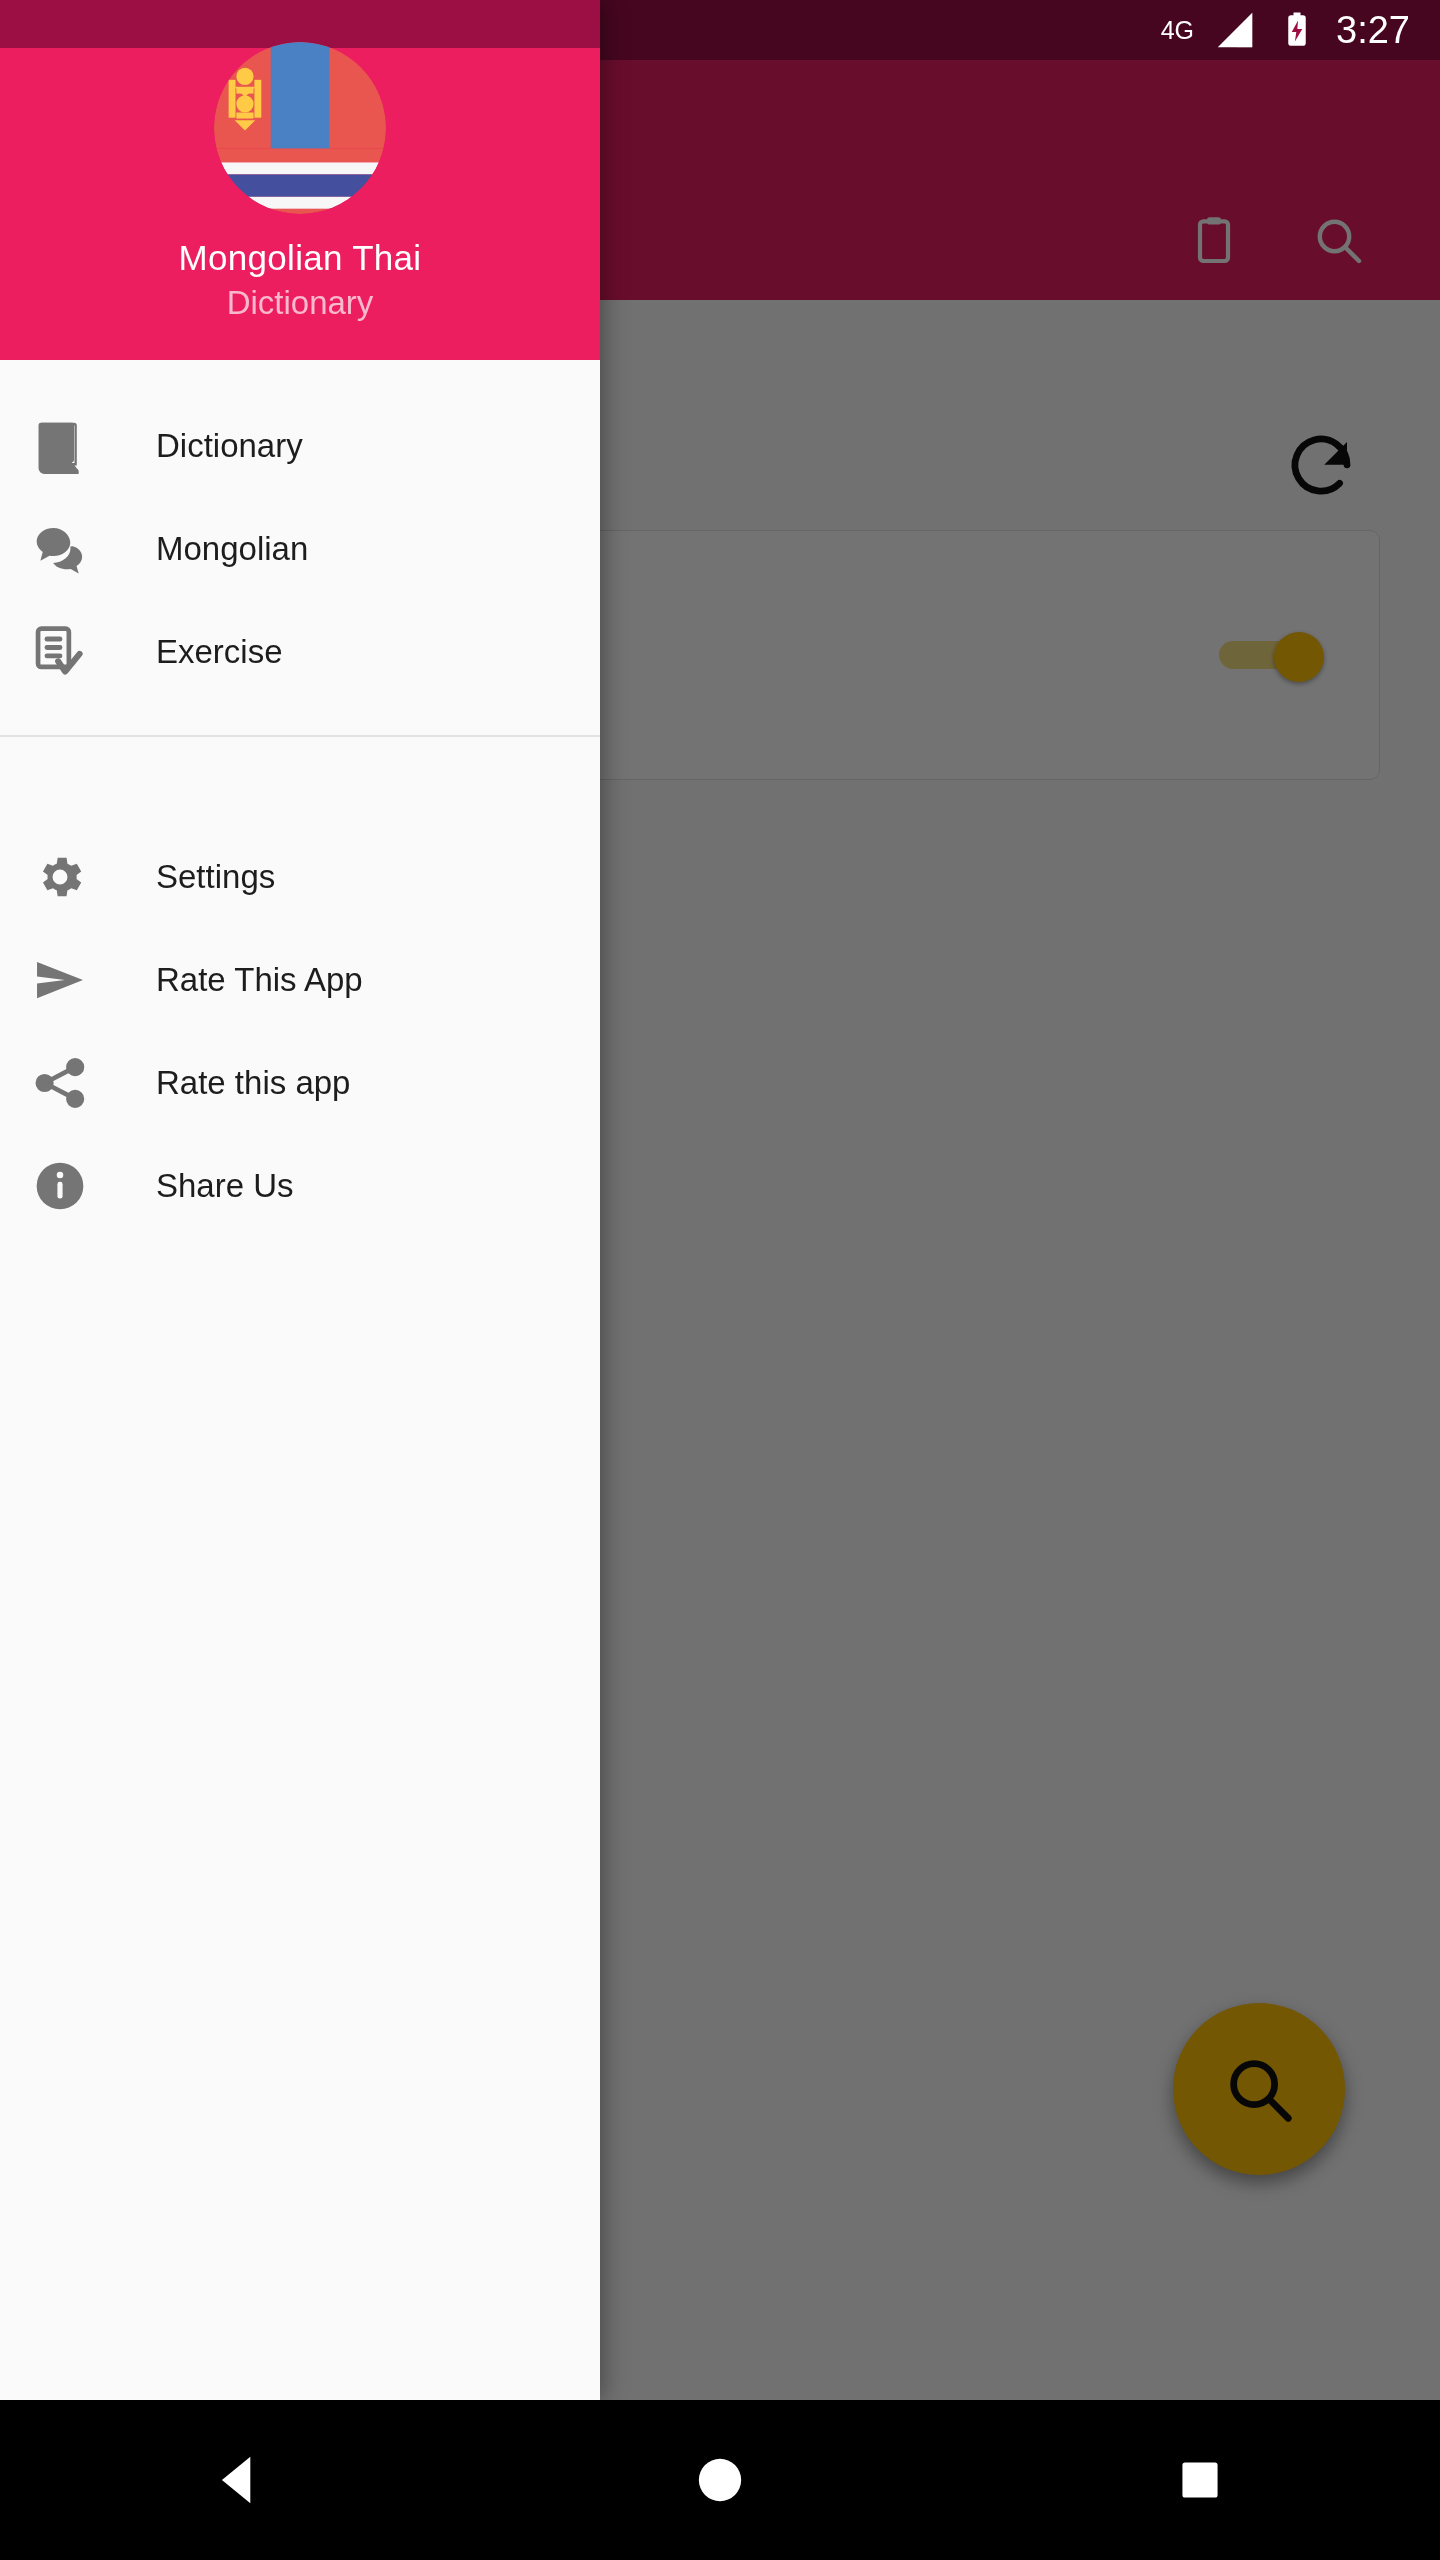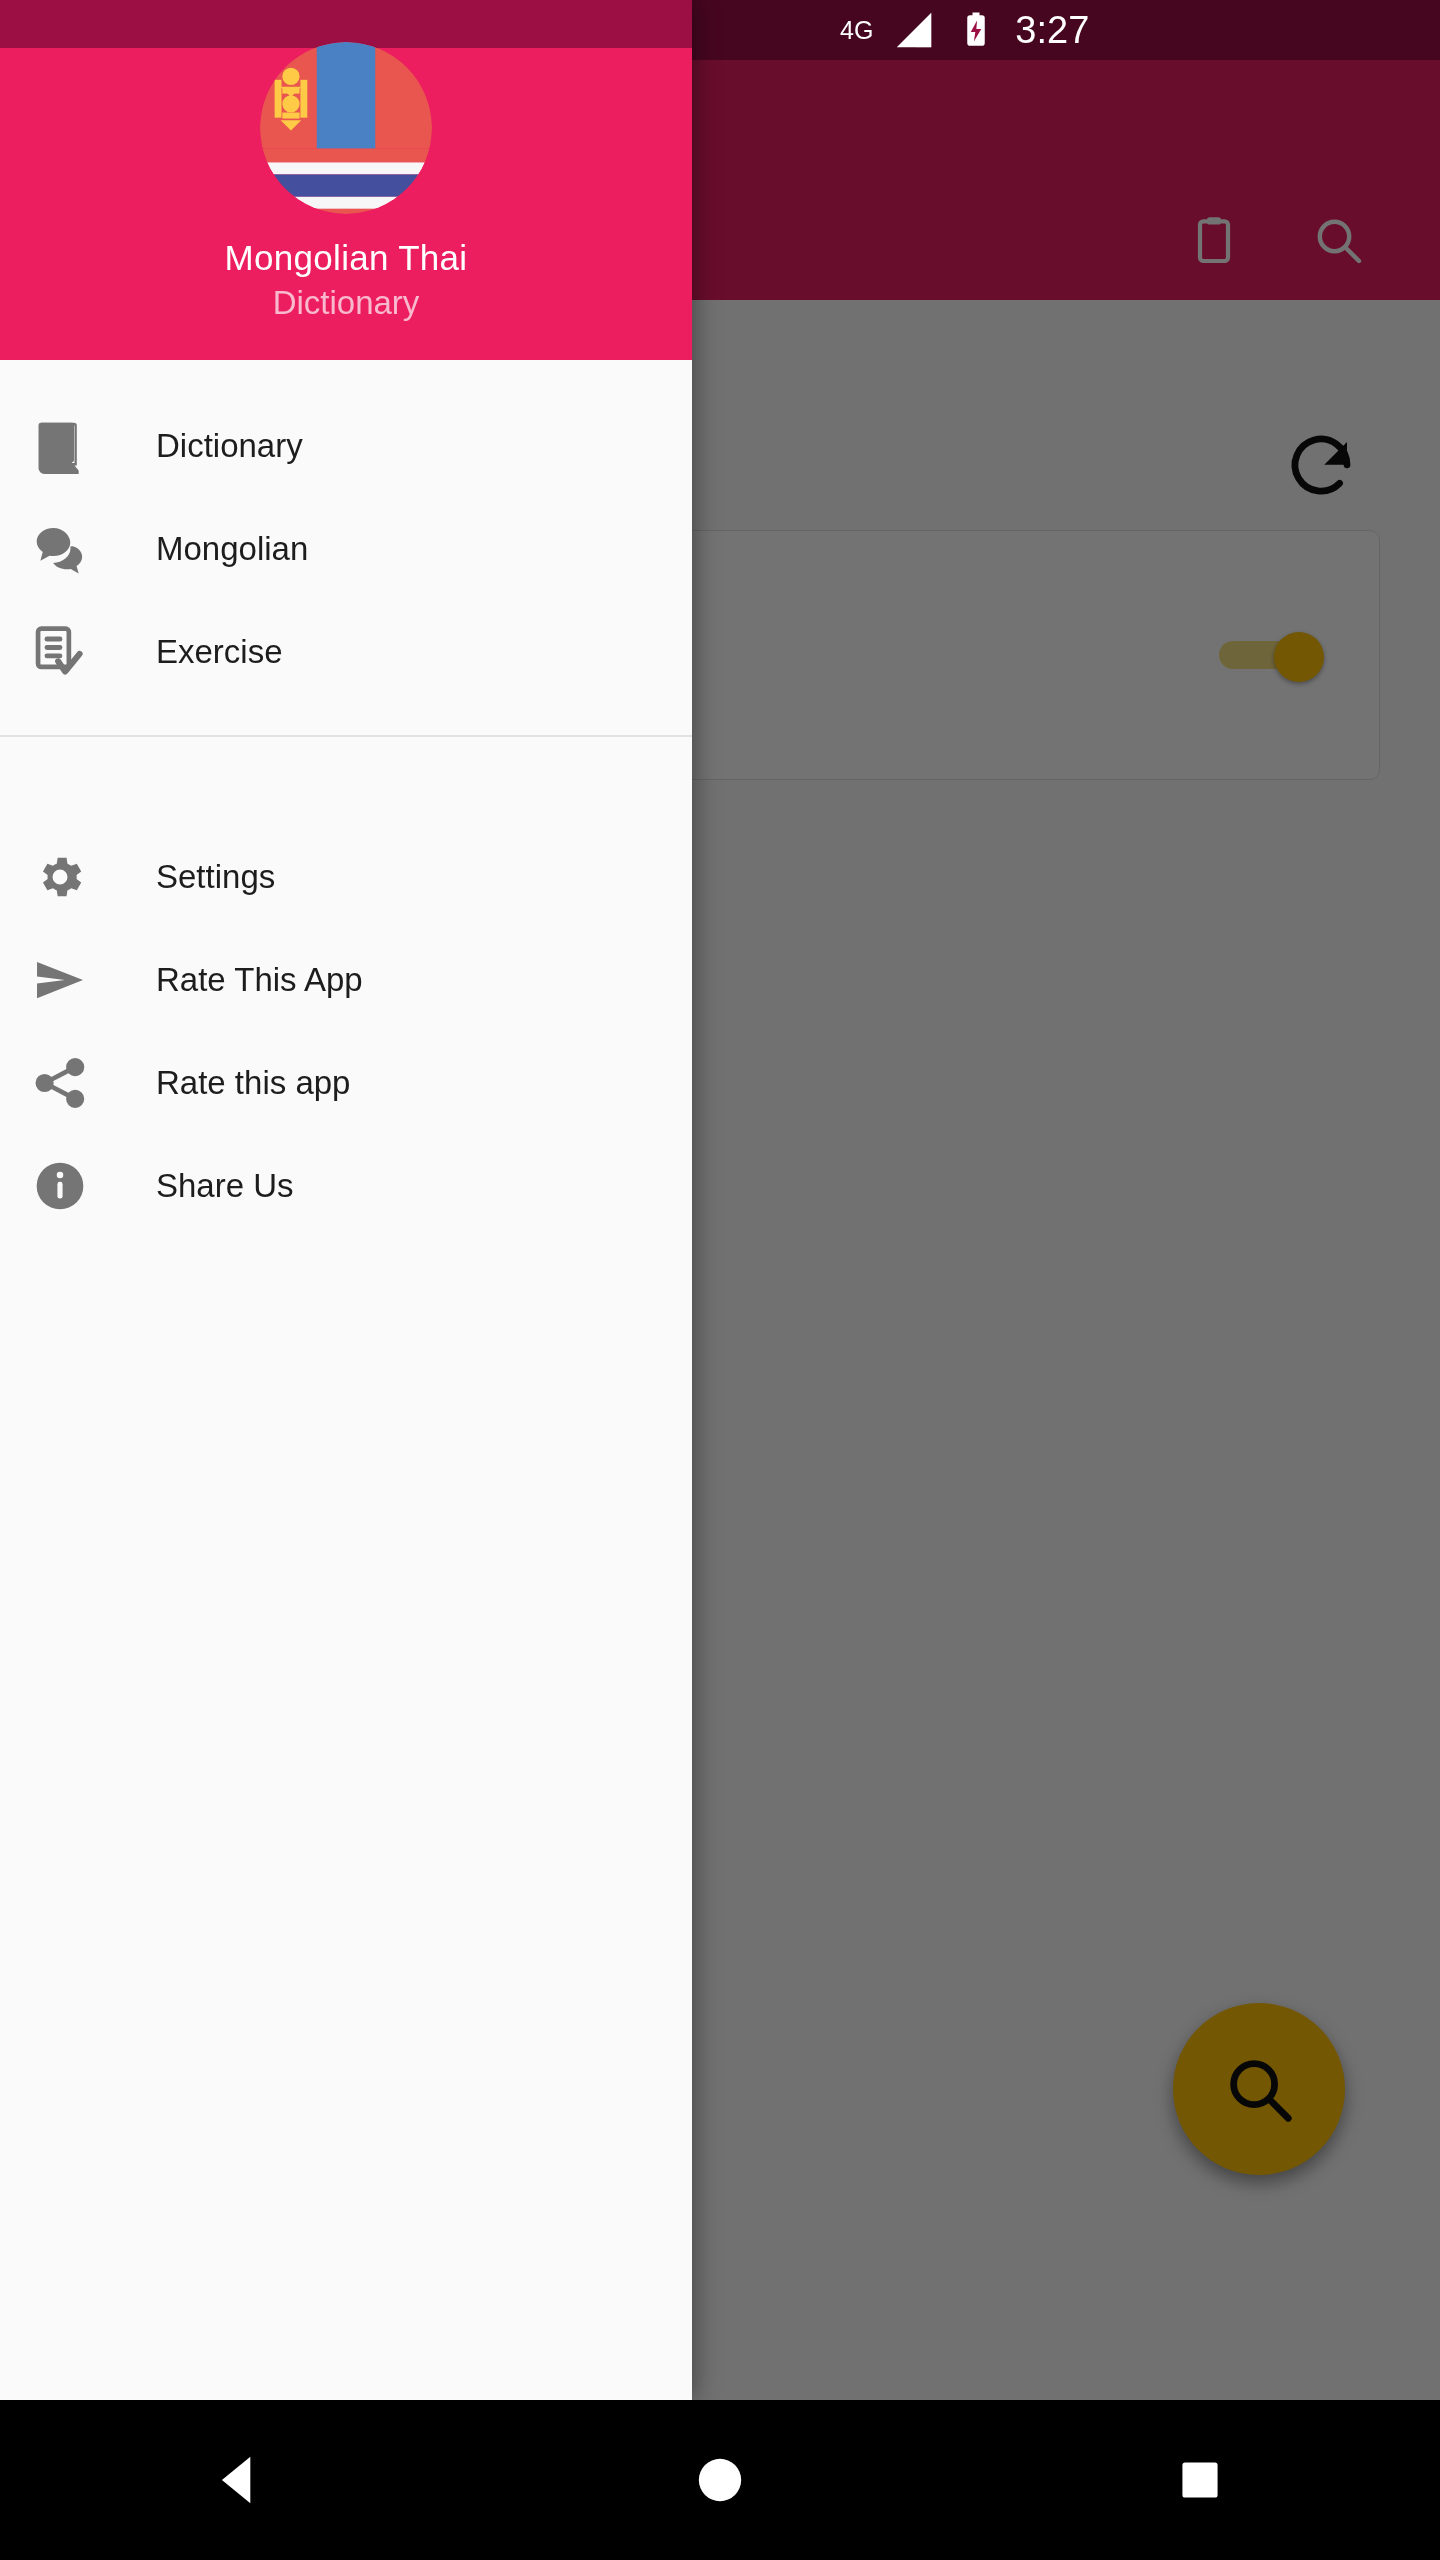--- a/index.html
+++ b/index.html
@@ -57,21 +57,21 @@
     background:#ffc107;
     box-shadow:0 8px 18px rgba(0,0,0,.4);
     display:flex; align-items:center; justify-content:center;
   }
 
   
   #scrim { position:absolute; inset:0 0 160px 0; background:rgba(0,0,0,.55); }
 
   
   #drawer {
-    position:absolute; top:0; left:0; width:692px; bottom:160px;
+    position:absolute; top:0; left:0; width:600px; bottom:160px;
     background:#fafafa;
     box-shadow:4px 0 22px rgba(0,0,0,.35);
     display:flex; flex-direction:column;
   }
   #drawer-statusbar { width:100%; height:48px; background:#9c0f45; flex:0 0 48px; }
   #drawer-header {
     position:relative; width:100%; height:312px; flex:0 0 312px;
     background:#ed1e5f;
     display:flex; flex-direction:column; align-items:center;
   }
@@ -105,21 +105,21 @@
   
   #navbar {
     position:absolute; left:0; bottom:0; width:1440px; height:160px;
     background:#000; display:flex; align-items:center; justify-content:space-around;
   }
   .nav-btn { width:120px; height:120px; display:flex; align-items:center; justify-content:center; }
 
   
   #sb-content {
     position:absolute; top:0; right:0; height:60px; width:600px;
-    display:flex; align-items:center; justify-content:flex-start;
+    display:flex; align-items:center; justify-content:flex-end;
     gap:18px; padding-right:30px; z-index:30;
   }
   #sb-time { color:#fff; font-size:38px; }
 </style>
 </head>
 <body>
 
 <div id="screen">
 
   <div id="app-layer">

